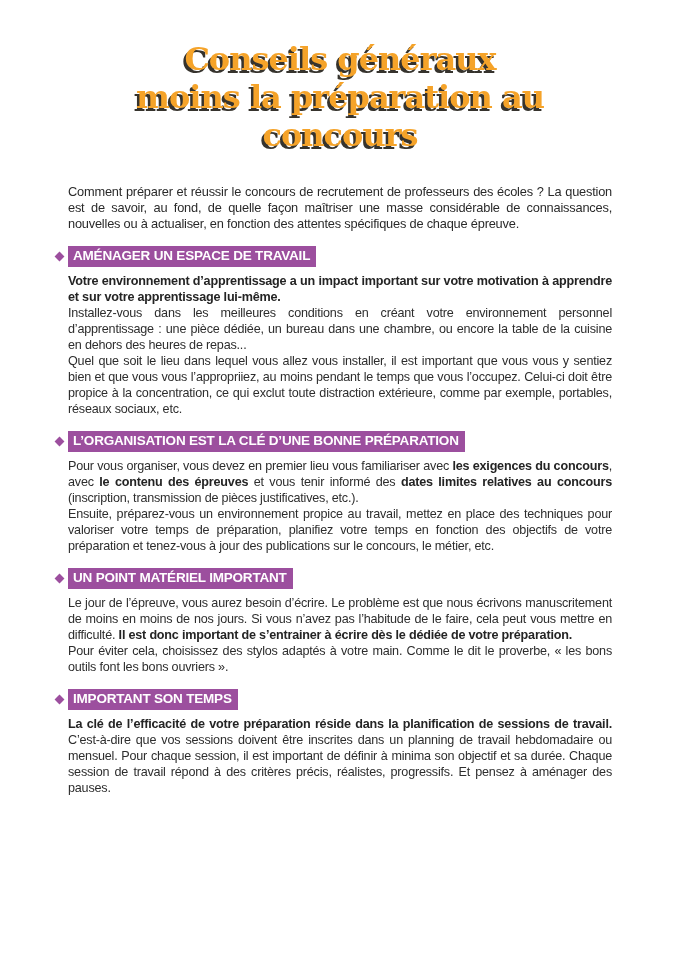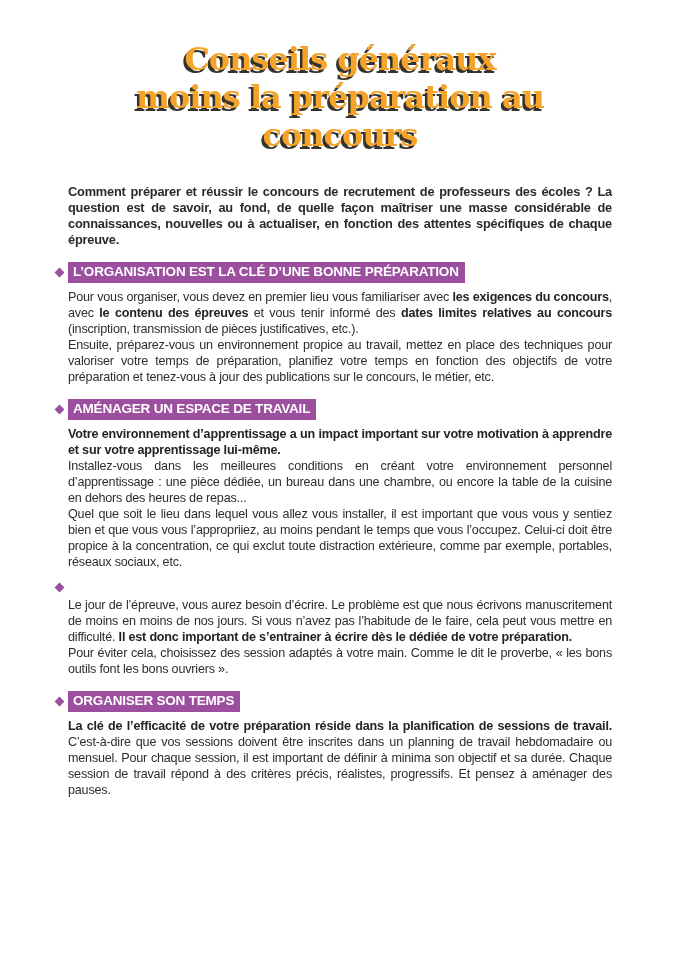--- a/index.html
+++ b/index.html
@@ -9,21 +9,21 @@
   }
   .content{padding:0 88px 0 68px;}
   .title{
     font-family:"DejaVu Serif", serif;font-weight:700;
     font-size:32px;line-height:38px;letter-spacing:-1px;
     text-align:center;color:#F5A329;
     text-shadow:-2.5px 2.5px 0 #36332d;
     margin:40px 0 0 0;
   }
   .intro{
-    margin:30px 0 0 0;font-weight:bold;text-align:justify;
+    margin:30px 0 0 0;font-weight:normal;text-align:justify;
     font-size:12.8px;line-height:16px;letter-spacing:-0.2px;color:#2a2a2a;
   }
   .sec{margin:0;}
   .hrow{display:flex;align-items:center;margin:14px 0 6px -12px;}
   .diamond{
     width:7px;height:7px;background:#9c4f9e;transform:rotate(45deg);
     margin-right:5px;flex:none;
   }
   .hbar{
     background:#9c4f9e;color:#ffffff;font-weight:bold;
@@ -48,45 +48,46 @@
 <body>
 
 <div class="page">
   <div class="content">
     <h1 class="title"><span>Conseils généraux</span><br><span>moins la préparation au concours</span></h1>
     <p class="intro">Comment préparer et réussir le concours de recrutement de professeurs des écoles ? La question est de savoir, au fond, de quelle façon maîtriser une masse considérable de connaissances, nouvelles ou à actualiser, en fonction des attentes spécifiques de chaque épreuve.</p>
     <div>
         <section class="sec">
           <div class="hrow">
             <span class="diamond"></span>
-            <span class="hbar">L’ORGANISATION EST LA CLÉ D’UNE BONNE PRÉPARATION</span>
-          </div>
-          <p class="para"><span>Pour vous organiser, vous devez en premier lieu vous familiariser avec </span><b>les exigences du concours</b><span>, avec </span><b>le contenu des épreuves</b><span> et vous tenir informé des </span><b>dates limites relatives au concours</b><span> (inscription, transmission de pièces justificatives, etc.).</span></p>
-          <p class="para"><span>Ensuite, préparez-vous un environnement propice au travail, mettez en place des techniques pour valoriser votre temps de préparation, planifiez votre temps en fonction des objectifs de votre préparation et tenez-vous à jour des publications sur le concours, le métier, etc.</span></p>
-        </section>
-        <section class="sec">
-          <div class="hrow">
-            <span class="diamond"></span>
             <span class="hbar">AMÉNAGER UN ESPACE DE TRAVAIL</span>
           </div>
           <p class="para"><b>Votre environnement d’apprentissage a un impact important sur votre motivation à apprendre et sur votre apprentissage lui-même.</b></p>
           <p class="para"><span>Installez-vous dans les meilleures conditions en créant votre environnement personnel d’apprentissage : une pièce dédiée, un bureau dans une chambre, ou encore la table de la cuisine en dehors des heures de repas...</span></p>
           <p class="para"><span>Quel que soit le lieu dans lequel vous allez vous installer, il est important que vous vous y sentiez bien et que vous vous l’appropriiez, au moins pendant le temps que vous l’occupez. Celui-ci doit être propice à la concentration, ce qui exclut toute distraction extérieure, comme par exemple, portables, réseaux sociaux, etc.</span></p>
         </section>
         <section class="sec">
           <div class="hrow">
             <span class="diamond"></span>
+            <span class="hbar">L’ORGANISATION EST LA CLÉ D’UNE BONNE PRÉPARATION</span>
           </div>
-          <p class="para"><span>Le jour de l’épreuve, vous aurez besoin d’écrire. Le problème est que nous écrivons manuscritement de moins en moins de nos jours. Si vous n’avez pas l’habitude de le faire, cela peut vous mettre en difficulté. </span><b>Il est donc important de s’entrainer à écrire dès le dédiée de votre préparation.</b></p>
-          <p class="para"><span>Pour éviter cela, choisissez des session adaptés à votre main. Comme le dit le proverbe, « les bons outils font les bons ouvriers ».</span></p>
+          <p class="para"><span>Pour vous organiser, vous devez en premier lieu vous familiariser avec </span><b>les exigences du concours</b><span>, avec </span><b>le contenu des épreuves</b><span> et vous tenir informé des </span><b>dates limites relatives au concours</b><span> (inscription, transmission de pièces justificatives, etc.).</span></p>
+          <p class="para"><span>Ensuite, préparez-vous un environnement propice au travail, mettez en place des techniques pour valoriser votre temps de préparation, planifiez votre temps en fonction des objectifs de votre préparation et tenez-vous à jour des publications sur le concours, le métier, etc.</span></p>
         </section>
         <section class="sec">
           <div class="hrow">
             <span class="diamond"></span>
-            <span class="hbar">ORGANISER SON TEMPS</span>
+            <span class="hbar">UN POINT MATÉRIEL IMPORTANT</span>
+          </div>
+          <p class="para"><span>Le jour de l’épreuve, vous aurez besoin d’écrire. Le problème est que nous écrivons manuscritement de moins en moins de nos jours. Si vous n’avez pas l’habitude de le faire, cela peut vous mettre en difficulté. </span><b>Il est donc important de s’entrainer à écrire dès le dédiée de votre préparation.</b></p>
+          <p class="para"><span>Pour éviter cela, choisissez des stylos adaptés à votre main. Comme le dit le proverbe, « les bons outils font les bons ouvriers ».</span></p>
+        </section>
+        <section class="sec">
+          <div class="hrow">
+            <span class="diamond"></span>
+            <span class="hbar">IMPORTANT SON TEMPS</span>
           </div>
           <p class="para"><b>La clé de l’efficacité de votre préparation réside dans la planification de sessions de travail.</b><span> C’est-à-dire que vos sessions doivent être inscrites dans un planning de travail hebdomadaire ou mensuel. Pour chaque session, il est important de définir à minima son objectif et sa durée. Chaque session de travail répond à des critères précis, réalistes, progressifs. Et pensez à aménager des pauses.</span></p>
         </section>
       </div>
   </div>
   <div class="badge">
       <span>8</span>
     </div>
 </div>
 

